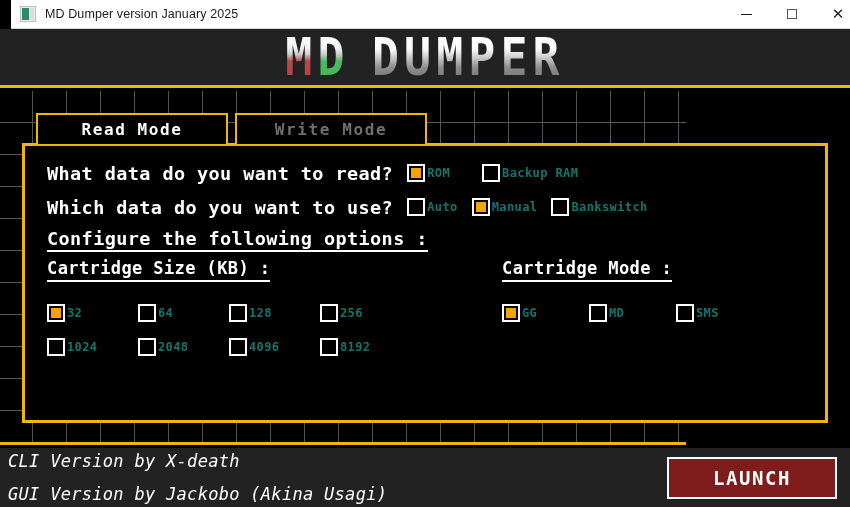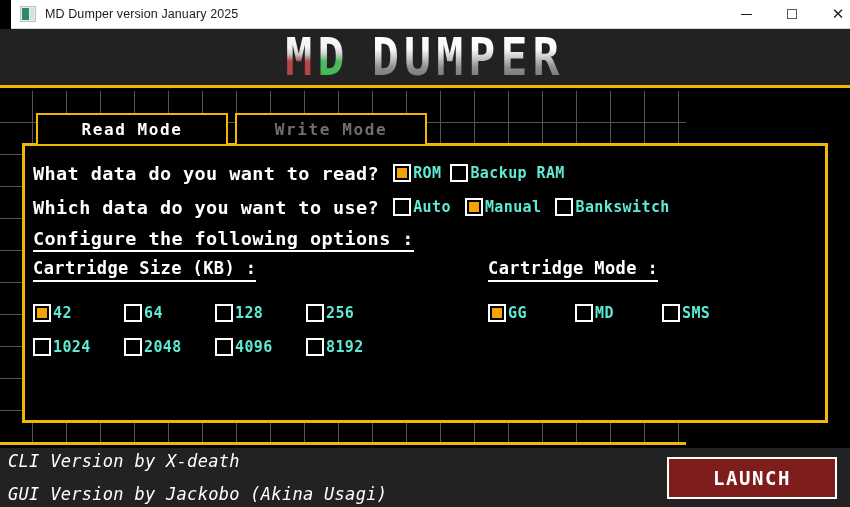--- a/index.html
+++ b/index.html
@@ -168,21 +168,21 @@
   .tab.inactive { color: #6f6f6f; }
 
   
   .panel {
     position: absolute;
     top: 52px; left: 22px;
     width: 806px; height: 280px;
     background: #000000;
     border: 3px solid #f2b705;
     z-index: 3;
-    padding: 10px 8px;
+    padding: 10px 22px;
   }
 
   .row {
     display: flex;
     align-items: center;
     height: 34px;
     white-space: nowrap;
   }
   .qtext {
     font-family: "DejaVu Sans Mono", monospace;
@@ -212,23 +212,23 @@
     position: relative;
   }
   .box.on::after {
     content: "";
     position: absolute;
     left: 2px; top: 2px; right: 2px; bottom: 2px;
     background: #f5a300;
   }
   .cb-label {
     font-family: "DejaVu Sans Mono", monospace;
-    font-size: 15px;
-    font-weight: bold;
-    color: #5eead4;
+    font-size: 12px;
+    font-weight: bold;
+    color: #0f766e;
     margin-left: 2px;
     letter-spacing: 0.4px;
   }
 
   .opts-title {
     margin-top: 4px;
     margin-bottom: 6px;
   }
 
   .cols {
@@ -333,21 +333,21 @@
     </div>
 
     <div class="panel">
 
       <div class="row">
         <span class="qtext">What data do you want to read?</span>
         <span class="cb" style="margin-left:14px">
           <span class="box on"></span>
           <span class="cb-label">ROM</span>
         </span>
-        <span class="cb" style="margin-left:9px">
+        <span class="cb" style="margin-left:32px">
           <span class="box"></span>
           <span class="cb-label">Backup RAM</span>
         </span>
       </div>
 
       <div class="row">
         <span class="qtext">Which data do you want to use?</span>
         <span class="cb" style="margin-left:14px">
           <span class="box"></span>
           <span class="cb-label">Auto</span>
@@ -368,21 +368,21 @@
 
       <div class="cols">
 
         <div class="col-left">
           <div>
             <span class="col-head">Cartridge Size (KB) :</span>
           </div>
           <div class="chk-row">
             <span class="cb sz-cell">
               <span class="box on"></span>
-              <span class="cb-label">42</span>
+              <span class="cb-label">32</span>
             </span>
             <span class="cb sz-cell">
               <span class="box"></span>
               <span class="cb-label">64</span>
             </span>
             <span class="cb sz-cell">
               <span class="box"></span>
               <span class="cb-label">128</span>
             </span>
             <span class="cb sz-cell">

